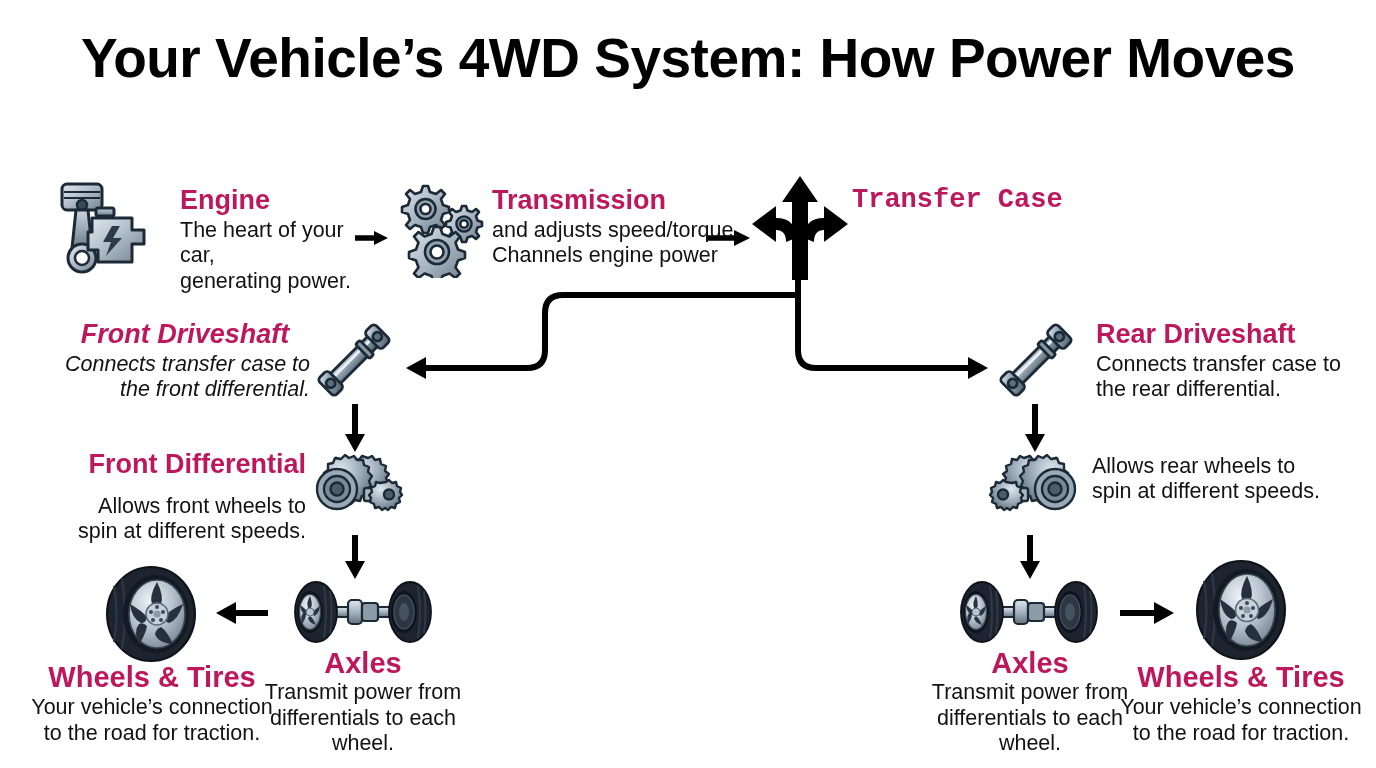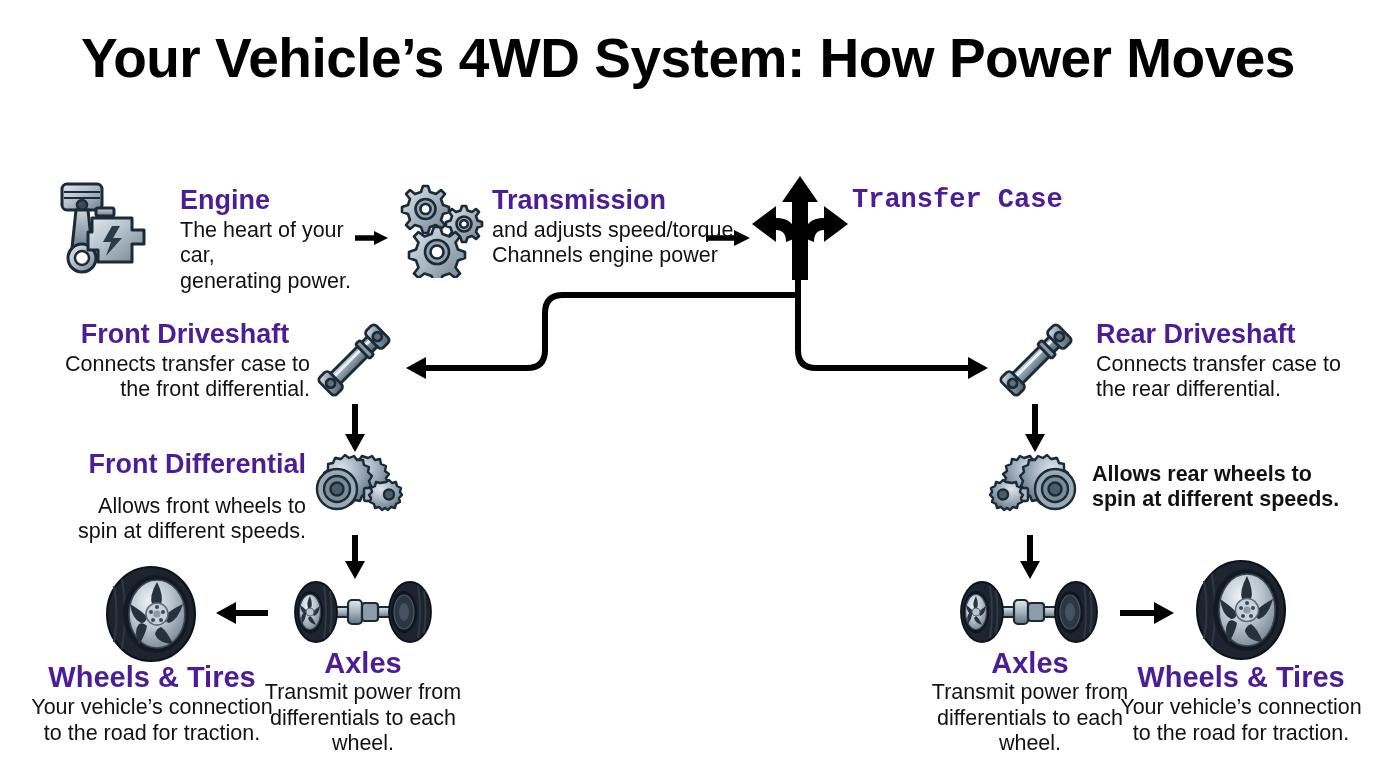--- a/index.html
+++ b/index.html
@@ -21,21 +21,21 @@
     font-weight:bold;
     letter-spacing:-0.5px;
     color:#000;
     white-space:nowrap;
   }
 
   
   .node{position:absolute;}
   .node .ttl{
     font-weight:bold;
-    color:#4c1d95;
+    color:#be185d;
     line-height:1.04;
     white-space:nowrap;
   }
   .node .dsc{
     color:#121212;
     line-height:1.18;
   }
   .t-28 .ttl{font-size:27px;}
   .t-28 .dsc{font-size:21.5px;}
   .t-30 .ttl{font-size:29px;}
@@ -200,21 +200,21 @@
         <path d="M52,62 Q52,42 72,42 L72,30 L96,48 L72,66 L72,54 Q62,54 62,66 Z"></path>
       </g>
     </svg>
   </div>
   <div class="node t-28 al-l" style="left:852px;top:186px;width:300px;font-family:Liberation Mono, monospace;">
     <div class="ttl">Transfer Case</div>
     <div class="dsc" style="margin-top:4px;">
     </div>
   </div>
 
-  <div class="node t-28 al-r" style="left:60px;top:320px;width:250px;">
+  <div class="node t-28 al-r" style="left:60px;top:320px;width:250px;font-style:italic;">
     <div class="ttl" style="text-align:center;">Front Driveshaft</div>
     <div class="dsc" style="margin-top:4px;">
       <div>Connects transfer case to</div>
       <div>the front differential.</div>
     </div>
   </div>
   <div class="ico" style="left:310px;top:316px;">
     <svg width="88" height="88" viewBox="0 0 88 88">
       <defs>
         <linearGradient id="ds1" x1="0" y1="0" x2="0.4" y2="1">
@@ -307,21 +307,21 @@
           <circle cx="31" cy="31" r="6.5" fill="#4d5c69"></circle>
         </g>
         <rect x="62" y="36" width="24" height="13" rx="2" fill="#aab8c4"></rect>
         <path d="M90,30 l3,-2 l3,3 l4,-1 l1,4 l4,2 l-1,4 l2,3 l-3,3 l1,4 l-4,2 l-1,4 l-4,-1 l-3,3 l-3,-2 l-3,2 l-3,-3
                  l-4,1 l-1,-4 l-4,-2 l1,-4 l-2,-3 l3,-3 l-1,-4 l4,-2 l1,-4 l4,1 Z" fill="url(#dg1)" transform="translate(-6,0)"></path>
         <circle cx="87" cy="42.5" r="5" fill="#4d5c69"></circle>
       </g>
     </svg>
   </div>
   <div class="node t-28 al-l" style="left:1092px;top:450px;width:260px;">
-    <div class="dsc" style="margin-top:12px;font-weight:bold;">
+    <div class="dsc" style="margin-top:4px;">
       <div>Allows rear wheels to</div>
       <div>spin at different speeds.</div>
     </div>
   </div>
 
   <div class="ico" style="left:92px;top:566px;">
     <svg width="118" height="96" viewBox="0 0 118 96">
       <defs>
         <radialGradient id="rim1" cx="0.38" cy="0.32" r="0.8">
           <stop offset="0" stop-color="#eef3f7"></stop>

